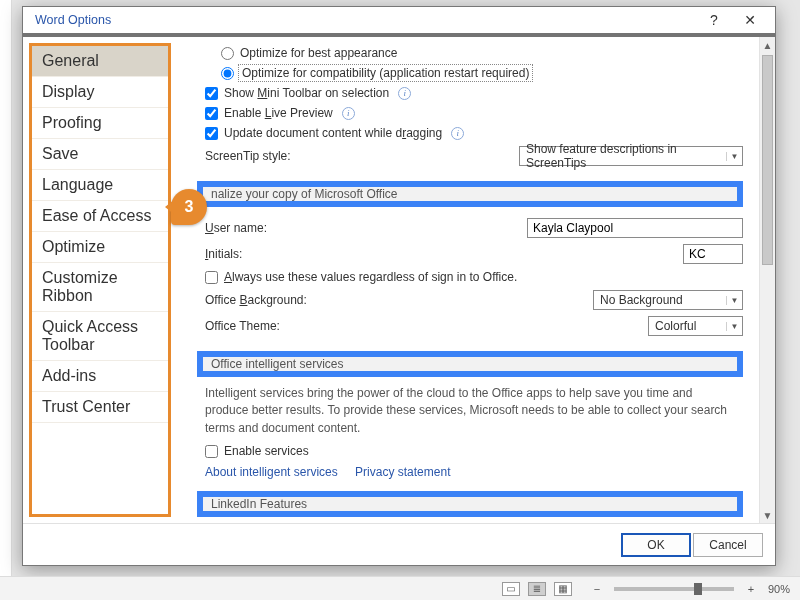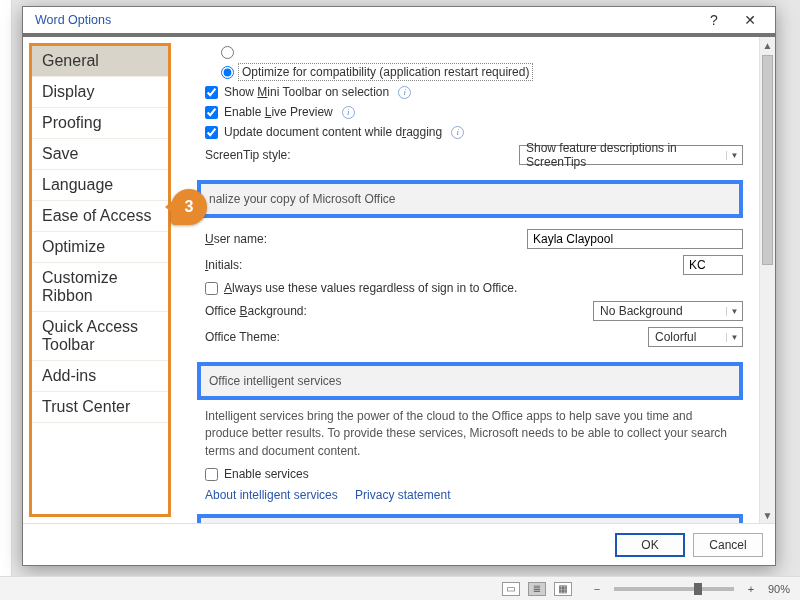--- a/index.html
+++ b/index.html
@@ -23,36 +23,36 @@
   .titlebar .tbtn + .tbtn { margin-left:2px;}
   .dialog-body { flex:1; display:flex; overflow:hidden; }
   .sidebar { width:142px; background:#fff; border:3px solid #e78a2e; border-top-right-radius:0; margin:6px 6px 6px 6px;}
   .side-item { padding:6px 10px; border-bottom:1px solid #f0ece5; color:#333; font-size:16px; cursor:default;}
   .side-item.selected { background:#d9d4c9; }
   .content-wrap { flex:1; position:relative; display:flex; }
   .content { flex:1; overflow:auto; padding:6px 16px 12px 20px; }
   .scrollbar { width:16px; background:#f0f0f0; border-left:1px solid #e3e3e3; position:relative;}
   .scroll-arrow { height:16px; display:flex; align-items:center; justify-content:center; color:#666; font-size:10px;}
   .scroll-thumb { position:absolute; left:2px; right:2px; top:18px; height:210px; background:#c9c9c9; border:1px solid #b0b0b0;}
-  .dialog-footer { height:42px; border-top:1px solid #e1e1e1; display:flex; align-items:center; justify-content:flex-end; padding:0 12px; gap:8px;}
+  .dialog-footer { height:42px; border-top:1px solid #e1e1e1; display:flex; align-items:center; justify-content:flex-end; padding:0 12px; gap:2px;}
   .btn { min-width:70px; height:24px; border:1px solid #adadad; background:#fdfdfd; font-size:12px; display:flex; align-items:center; justify-content:center; cursor:default;}
   .btn.primary { border:2px solid #1a57b8; }
   .radio-row, .check-row { display:flex; align-items:center; gap:6px; padding:3px 0;}
   .radio-row { padding-left:24px; font-size:12px;}
   .check-row { padding-left:8px;}
   input[type=radio], input[type=checkbox] { margin:0; width:13px; height:13px;}
   .info { display:inline-flex; width:13px; height:13px; border:1px solid #8aa8d8; border-radius:50%; color:#5f87c7; align-items:center; justify-content:center; font-size:9px; font-style:italic; font-family:Georgia,serif; margin-left:3px;}
   .field-row { display:flex; align-items:center; gap:24px; padding:3px 0 3px 8px;justify-content:space-between;}
   .field-row .lbl { width:120px; }
   .u { text-decoration:underline; text-decoration-skip-ink:none;}
   .combo { display:flex; align-items:center; border:1px solid #8a8a8a; height:20px; background:#fff; font-size:12px;}
   .combo .val { flex:1; padding:0 6px;}
   .combo .arr { width:16px; text-align:center; border-left:1px solid #cfcfcf; font-size:8px; color:#555;}
   input.txt { border:1px solid #8a8a8a; height:20px; padding:0 5px; font-size:12px;}
-  .section-title { background:#f2f2f2; border:4px solid #3b82f6; padding:8px 8px; margin:12px 0 8px 0; font-size:12px; color:#555;}
+  .section-title { background:#f2f2f2; border:6px solid #3b82f6; padding:0 8px; margin:12px 0 8px 0; font-size:12px; color:#555;}
   .section-text { padding:0 8px; color:#555; line-height:1.45; }
   .link { color:#2a56aa; cursor:default; margin-right:14px;}
   .step-badge {
     position:absolute; left:-6px; top:152px; z-index:5;
     width:36px; height:36px; border-radius:50% 50% 50% 4px;
     background:#e78a2e; display:flex; align-items:center; justify-content:center;
     color:#fff; font-size:16px; font-weight:600;
     transform:rotate(0deg);
     box-shadow:0 1px 3px rgba(0,0,0,.3);
   }
@@ -89,20 +89,21 @@
       <div class="side-item">Trust Center</div>
     </div>
 
     <div class="content-wrap">
       <div class="step-badge">3</div>
 
       <div class="content">
 
         <div class="radio-row">
           <input type="radio" name="opt" style="">
+          <span>Optimize for best appearance</span>
         </div>
         <div class="radio-row">
           <input type="radio" name="opt" checked="" style="">
           <span class="dotted">Optimize for compatibility (application restart required)</span>
         </div>
 
         <div class="check-row">
           <input type="checkbox" checked="" style="">
           <span><span>Show </span><span class="u">M</span><span>ini Toolbar on selection</span></span>
           <span class="info">i</span>

